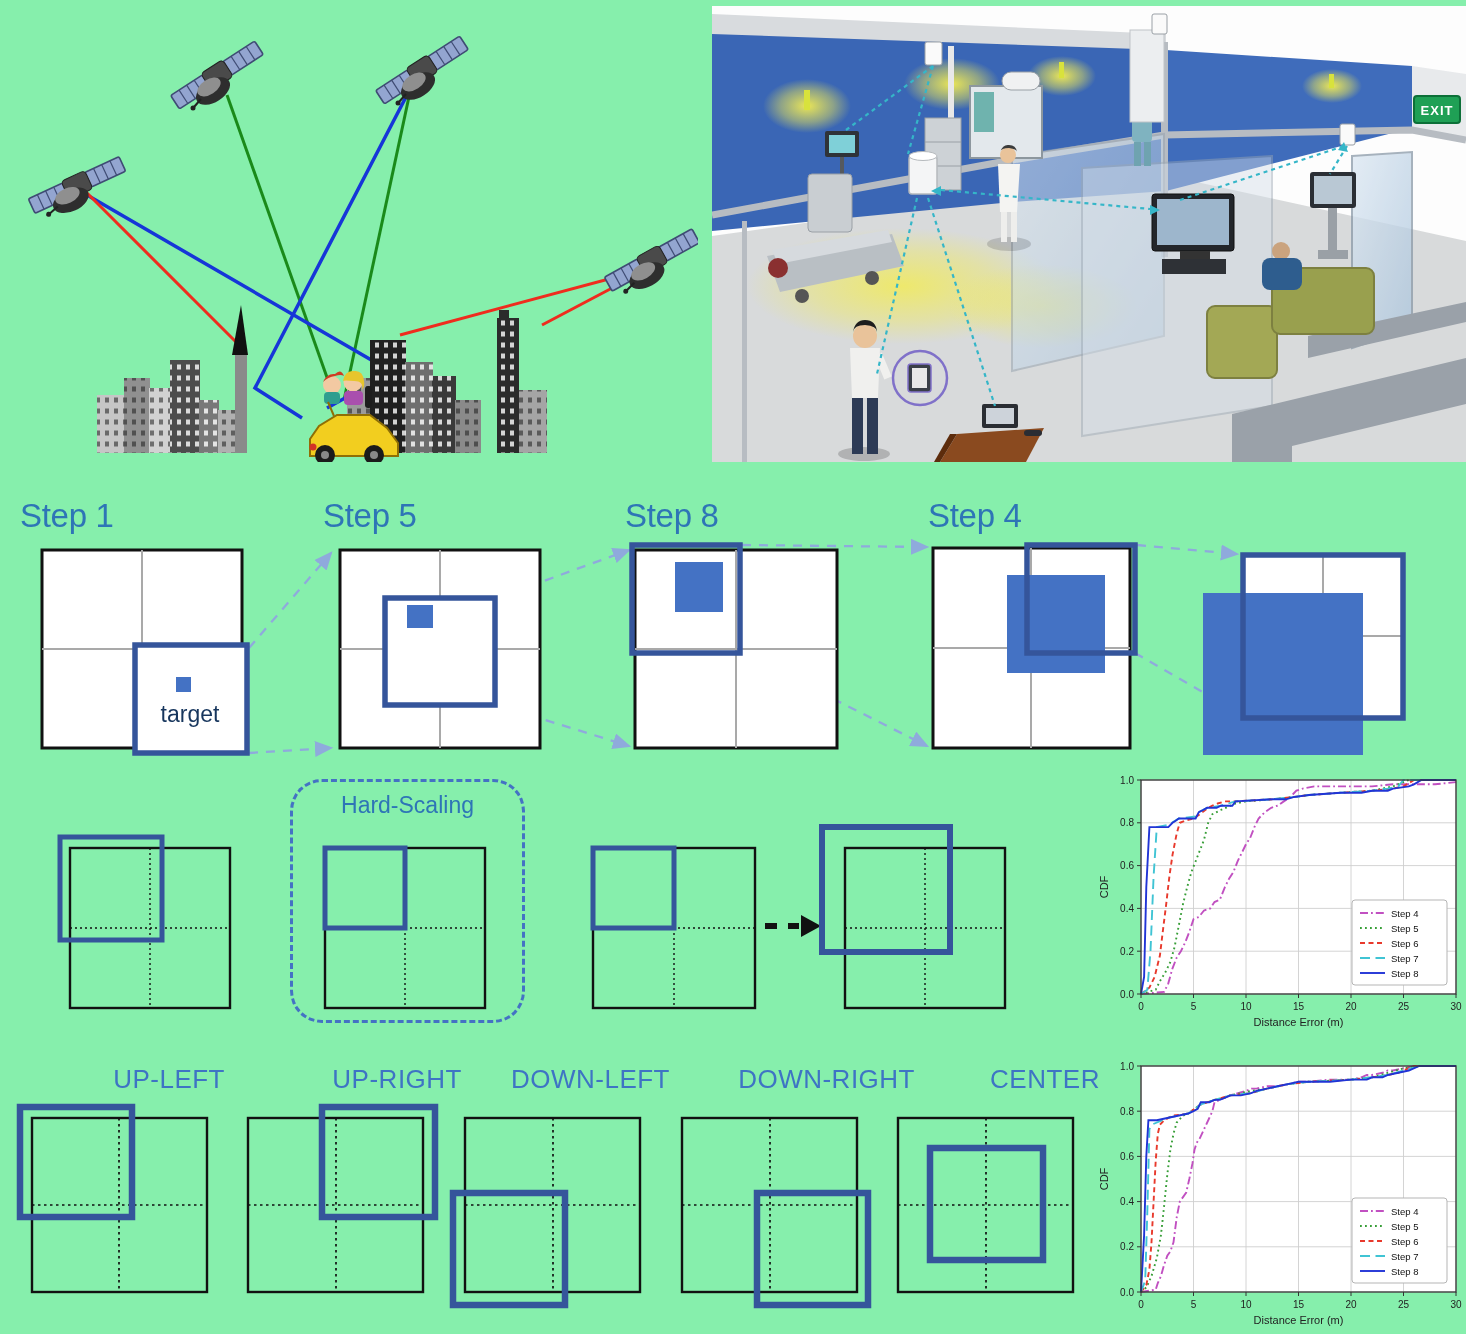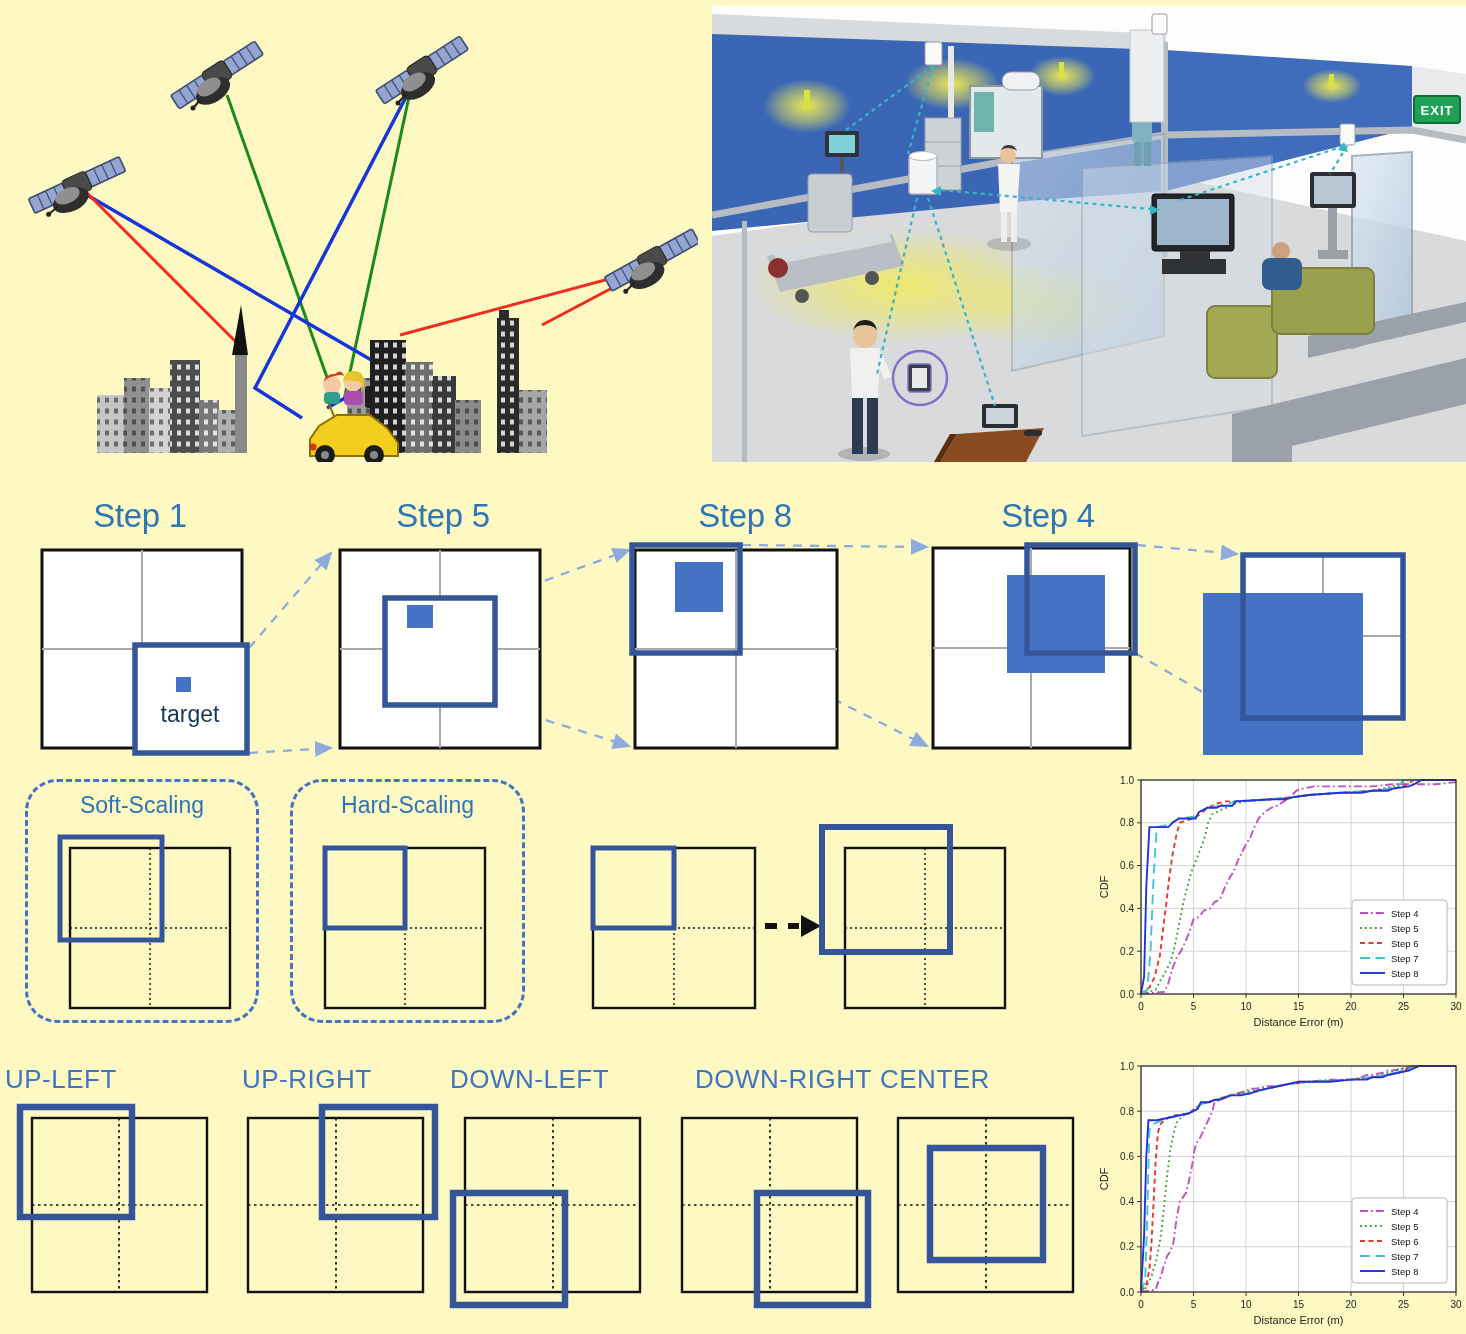--- a/index.html
+++ b/index.html
@@ -1,21 +1,21 @@
 <!DOCTYPE html>
 <html><head>
 <meta charset="utf-8">
 <style>
   html,body{margin:0;padding:0;background:#fff;}
-  .canvas{position:relative;width:1466px;height:1334px;background:#fef9c3;overflow:hidden;
+  .canvas{position:relative;width:1466px;height:1334px;background:#86efac;overflow:hidden;
           font-family:"Liberation Sans",sans-serif;}
   .abs{position:absolute;}
-  .step-title{position:absolute;top:497px;width:240px;text-align:center;
+  .step-title{position:absolute;top:497px;width:240px;text-align:left;
               font-size:33px;color:#2E75B6;letter-spacing:-0.3px;}
-  .dir-title{position:absolute;top:1064px;width:220px;text-align:left;
+  .dir-title{position:absolute;top:1064px;width:220px;text-align:right;
              font-size:26px;color:#3E74C4;letter-spacing:0.5px;}
   .dashed-box{position:absolute;top:779px;height:244px;border:3px dashed #4472C4;
               border-radius:32px;box-sizing:border-box;}
   .scale-title{width:100%;text-align:center;margin-top:10px;font-size:23px;color:#2E75B6;}
   svg text{font-family:"Liberation Sans",sans-serif;}
 </style>
 </head>
 <body>
 
 <div class="canvas">
@@ -325,23 +325,20 @@
 
     <g>
       <rect x="1243" y="70" width="160" height="163" fill="#fff" stroke="none"></rect>
       <line x1="1323" y1="70" x2="1323" y2="233" stroke="#a9a9a9" stroke-width="2"></line>
       <line x1="1243" y1="151" x2="1403" y2="151" stroke="#a9a9a9" stroke-width="2"></line>
       <rect x="1203" y="108" width="160" height="162" fill="#4472C4"></rect>
       <rect x="1243" y="70" width="160" height="163" fill="none" stroke="#35559B" stroke-width="5.5"></rect>
     </g>
   </svg>
 
-  <div class="dashed-box" style="left:25px;width:234px">
-    <div class="scale-title">Soft-Scaling</div>
-  </div>
   <div class="dashed-box" style="left:290px;width:235px">
     <div class="scale-title">Hard-Scaling</div>
   </div>
 
   <svg class="abs" style="left:0;top:770px" width="1466" height="270" viewBox="0 0 1466 270">
 
     <g>
       <rect x="70" y="78" width="160" height="160" fill="none" stroke="#111" stroke-width="2.4"></rect>
       <line x1="150" y1="78" x2="150" y2="238" stroke="#111" stroke-width="1.4" stroke-dasharray="2 3"></line>
       <line x1="70" y1="158" x2="230" y2="158" stroke="#111" stroke-width="1.4" stroke-dasharray="2 3"></line>

